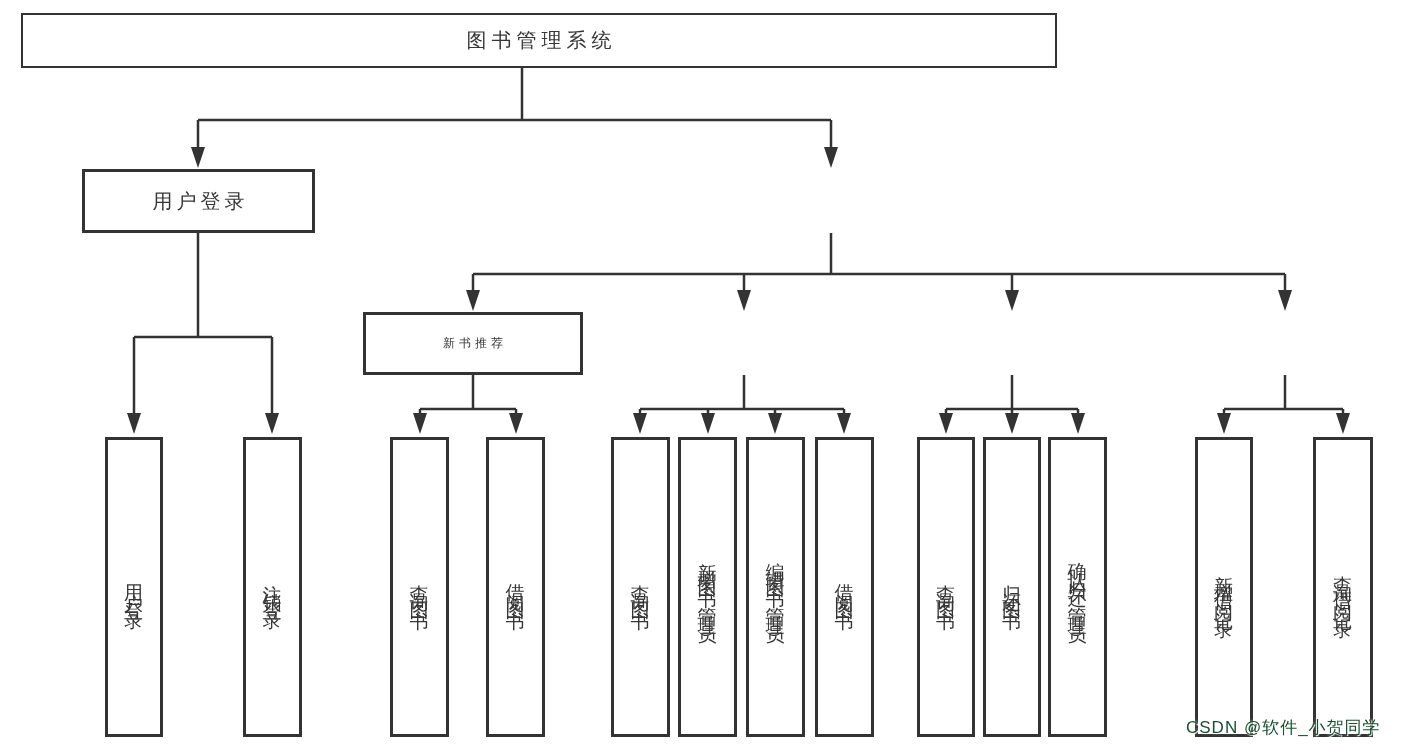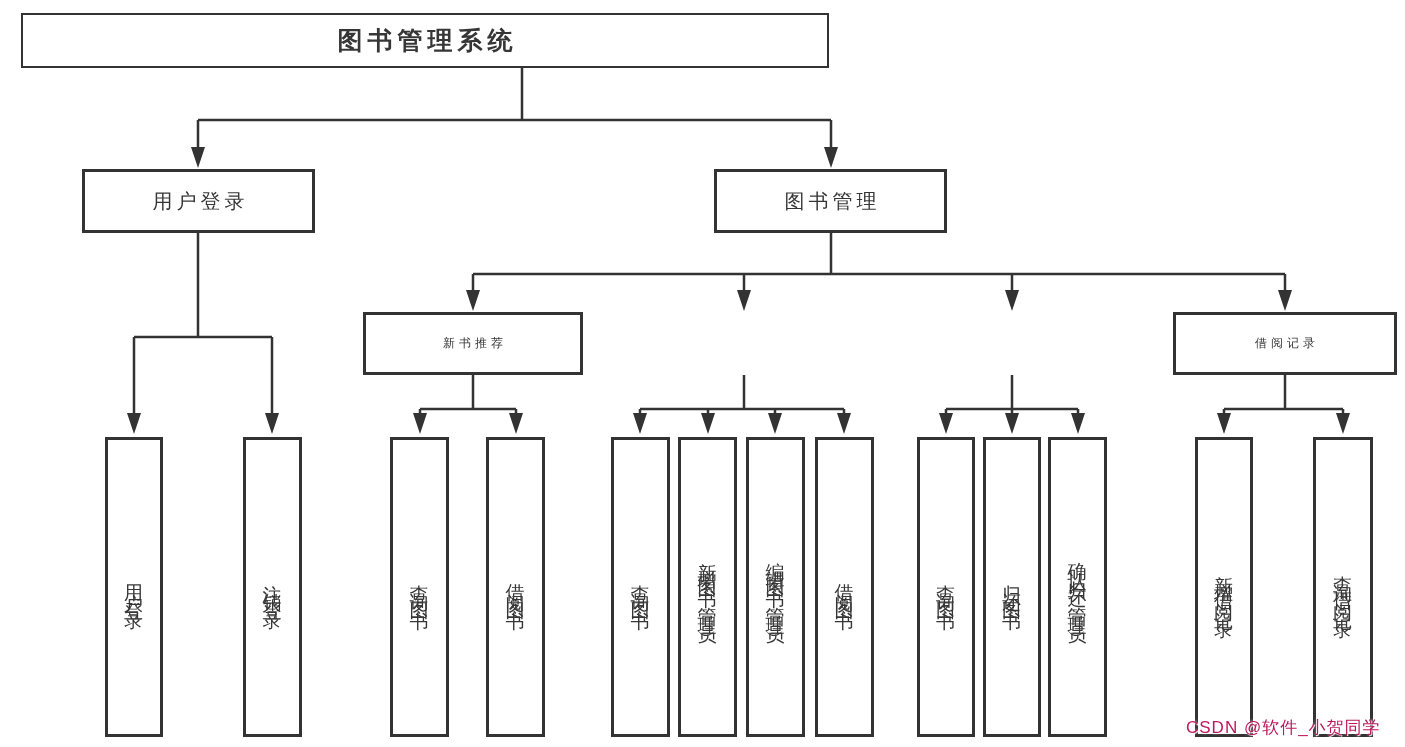--- a/index.html
+++ b/index.html
@@ -27,26 +27,25 @@
     position: absolute;
     box-sizing: border-box;
     background: #ffffff;
     border: 3px solid #333333;
     display: flex;
     align-items: center;
     justify-content: center;
     text-align: center;
   }
   .box.title {
-    left: 21px; top: 13px; width: 808px; height: 55px;
+    left: 21px; top: 13px; width: 1036px; height: 55px;
     border-width: 2px;
-    font-size: 25px;
+    font-size: 20px;
     letter-spacing: 5px;
     text-indent: 5px;
-    font-weight: bold;
   }
   .box.h2 {
     top: 169px; width: 233px; height: 64px;
     font-size: 20px;
     letter-spacing: 4px;
     text-indent: 4px;
   }
   .box.h3 {
     top: 312px; height: 63px;
     font-size: 12px;
@@ -63,21 +62,21 @@
     letter-spacing: 9px;
     line-height: 1;
     white-space: nowrap;
   }
   .watermark {
     position: absolute;
     left: 1186px;
     top: 716px;
     font-size: 17px;
     letter-spacing: 1px;
-    color: #be185d;
+    color: #14532d;
     text-shadow: 0 0 3px rgba(255,255,255,0.95), 1px 1px 0 rgba(255,255,255,0.8);
     white-space: nowrap;
     z-index: 5;
   }
 </style>
 </head>
 <body>
 
 <div class="canvas">
 
@@ -115,29 +114,23 @@
     <polygon points="1336,413 1350,413 1343,434" fill="#333333"></polygon>
   </svg>
 
   <div class="box title">
     <span>图书管理系统</span>
   </div>
 
   <div class="box h2" style="left:82px;">
     <span>用户登录</span>
   </div>
-  <div class="box h2" style="left:714px;">
-    <span>图书管理</span>
-  </div>
 
   <div class="box h3" style="left:363px;width:220px;">
     <span>新书推荐</span>
-  </div>
-  <div class="box h3" style="left:1173px;width:224px;">
-    <span>借阅记录</span>
   </div>
 
   <div class="box leaf" style="left:105px;">
     <span class="vtext">用户登录</span>
   </div>
   <div class="box leaf" style="left:243px;width:59px;">
     <span class="vtext">注销登录</span>
   </div>
 
   <div class="box leaf" style="left:390px;width:59px;">

